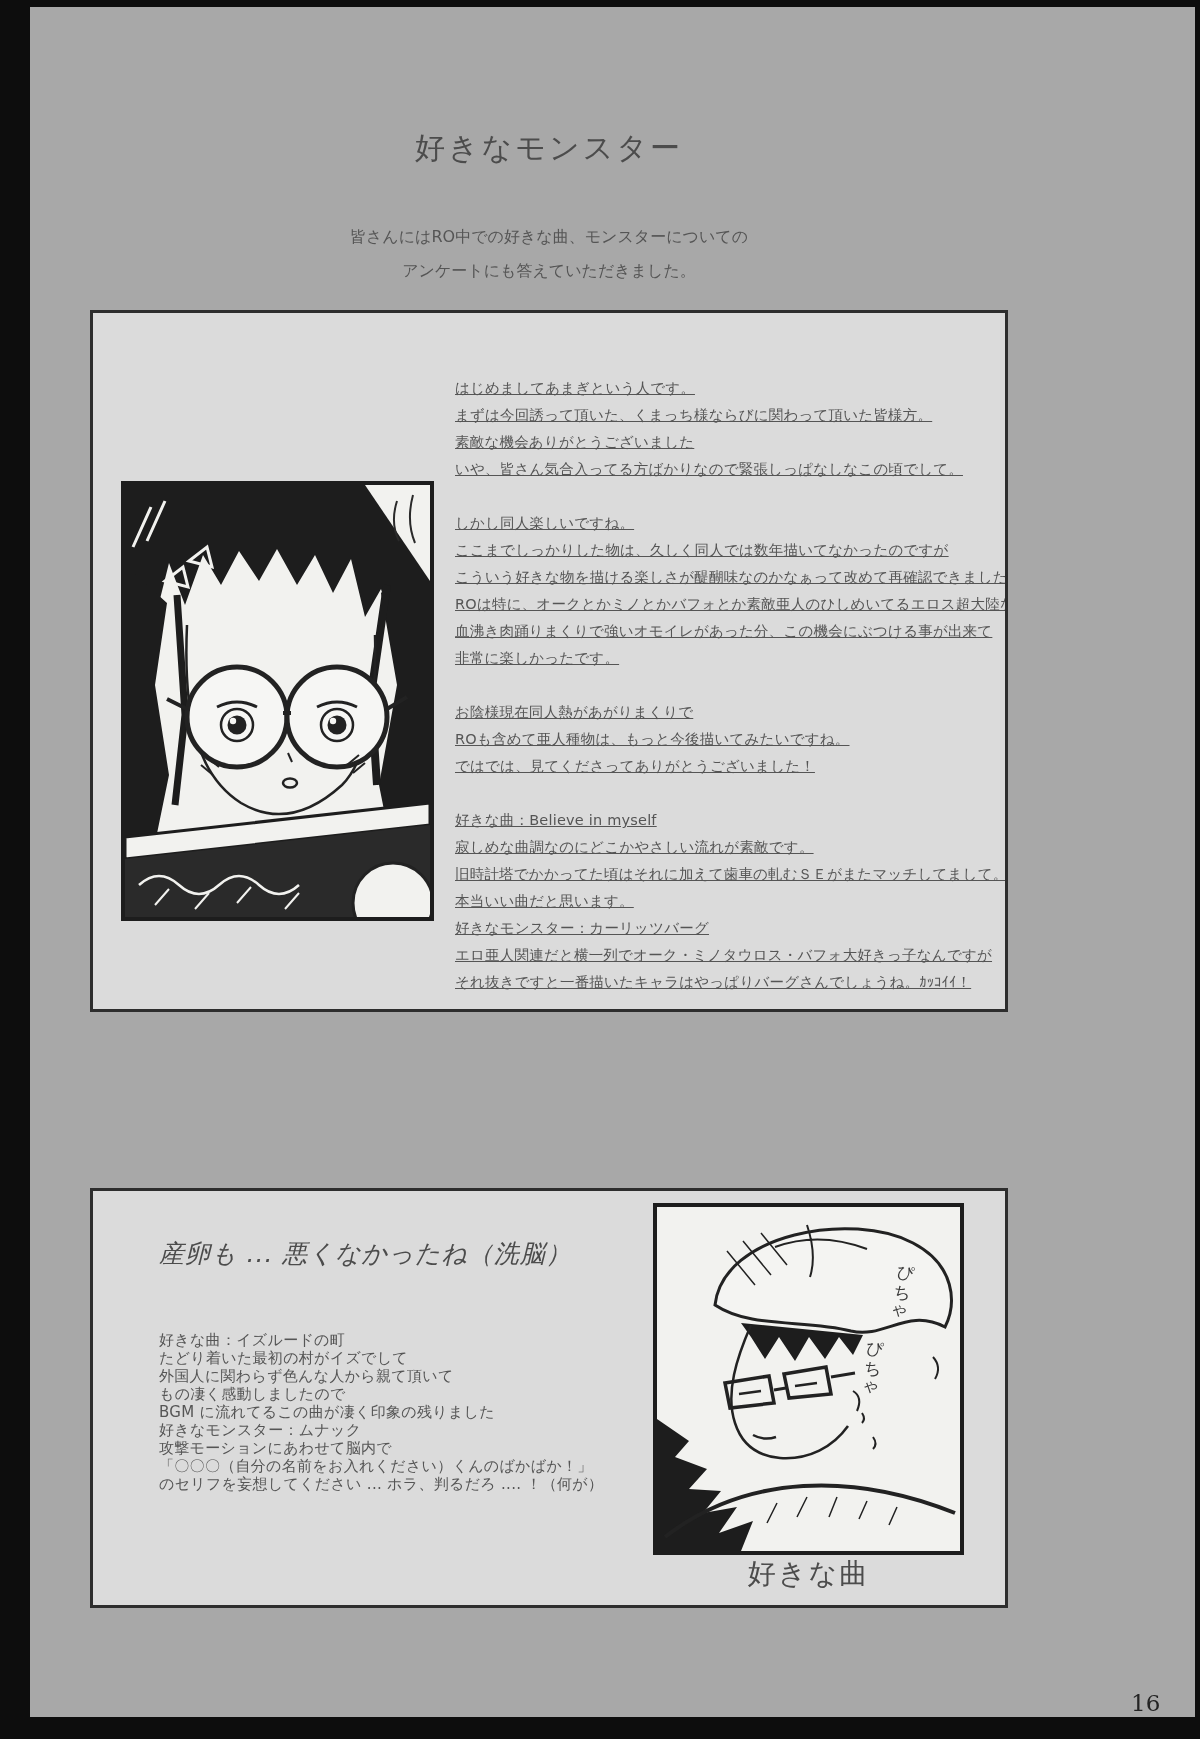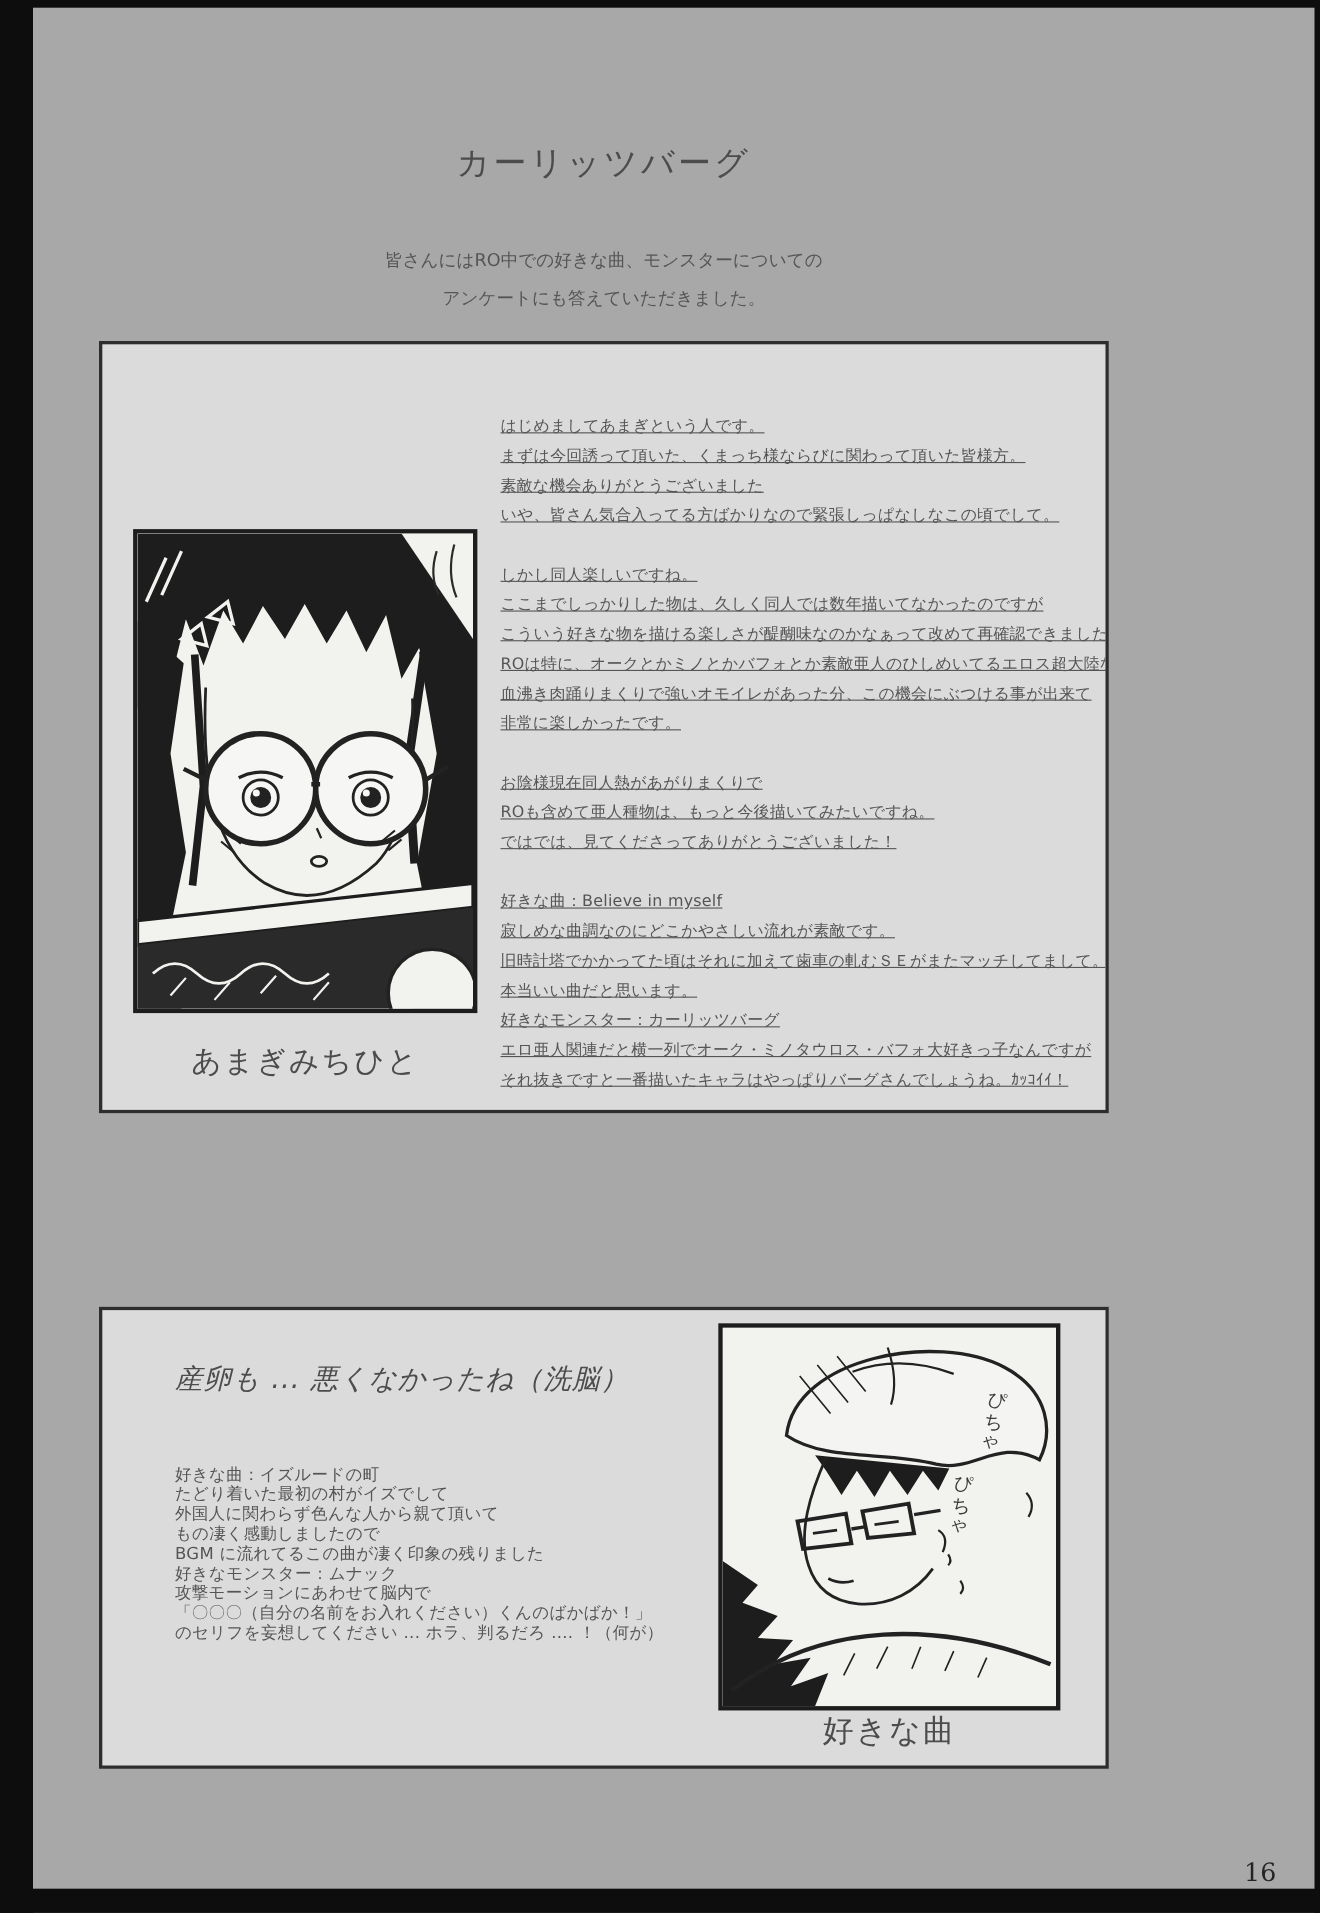--- a/index.html
+++ b/index.html
@@ -71,21 +71,21 @@
 </style>
 </head>
 <body>
 
 <div class="page">
   <div class="edge edge-left"></div>
   <div class="edge edge-top"></div>
   <div class="edge edge-bottom"></div>
   <div class="edge edge-right"></div>
 
-  <h1 class="page-title">カーリッツバーグ</h1>
+  <h1 class="page-title">好きなモンスター</h1>
   <div class="intro">皆さんにはRO中での好きな曲、モンスターについての
 アンケートにも答えていただきました。</div>
 
   <section class="box box1">
     <div class="illu-frame illu1">
       <svg viewBox="0 0 305 432" preserveAspectRatio="none">
         <rect width="305" height="432" fill="#f2f2ef"></rect>
 
         <path d="M0,0 H305 V120 L286,96 L270,150 L256,104 L240,132 L226,74 L208,108 L190,70 L172,100 L152,64 L134,96 L114,66 L96,100 L78,70 L60,120 L44,78 L28,142 L12,96 L0,160 Z" fill="#1d1d1d"></path>
         <path d="M0,80 L42,118 L30,200 L44,290 L28,368 L40,432 L0,432 Z" fill="#1d1d1d"></path>
@@ -120,21 +120,20 @@
         <path d="M82,272 l12,10 M76,280 l12,10 M234,270 l-12,10 M240,278 l-12,10" stroke="#222" stroke-width="2" fill="none"></path>
 
         <polygon points="0,352 305,318 305,340 0,374" fill="#f2f2ef" stroke="#1d1d1d" stroke-width="3"></polygon>
 
         <polygon points="0,374 305,340 305,432 0,432" fill="#2a2a2a"></polygon>
         <path d="M14,400 q20,-18 40,0 q20,18 40,0 q20,-18 40,0 q20,18 40,0" stroke="#f2f2ef" stroke-width="2.5" fill="none"></path>
         <path d="M30,420 l14,-16 M70,424 l14,-16 M112,418 l14,-16 M160,424 l14,-16" stroke="#f2f2ef" stroke-width="2" fill="none"></path>
         <circle cx="268" cy="418" r="40" fill="#f2f2ef" stroke="#222" stroke-width="3"></circle>
       </svg>
     </div>
-    <div class="author-name author1">あまぎみちひと</div>
     <div class="comment comment1">はじめましてあまぎという人です。
 まずは今回誘って頂いた、くまっち様ならびに関わって頂いた皆様方。
 素敵な機会ありがとうございました
 いや、皆さん気合入ってる方ばかりなので緊張しっぱなしなこの頃でして。
 
 しかし同人楽しいですね。
 ここまでしっかりした物は、久しく同人では数年描いてなかったのですが
 こういう好きな物を描ける楽しさが醍醐味なのかなぁって改めて再確認できました。
 ROは特に、オークとかミノとかバフォとか素敵亜人のひしめいてるエロス超大陸なので
 血沸き肉踊りまくりで強いオモイレがあった分、この機会にぶつける事が出来て

